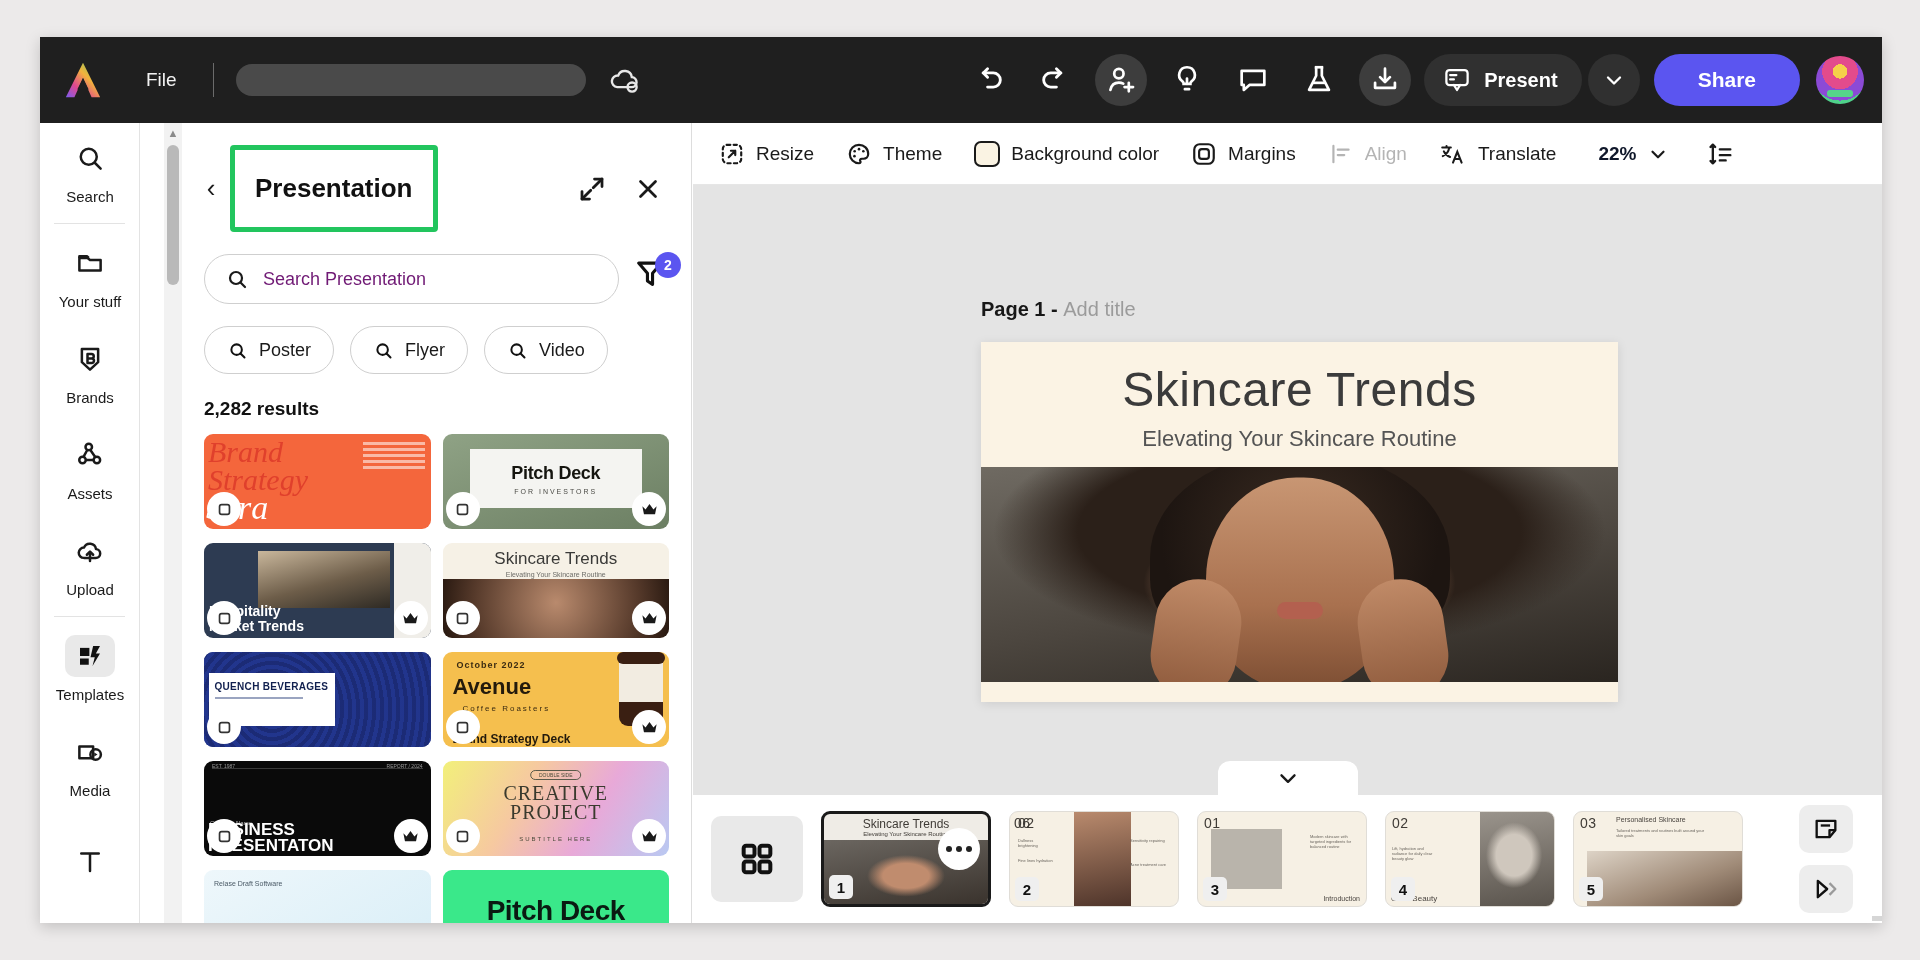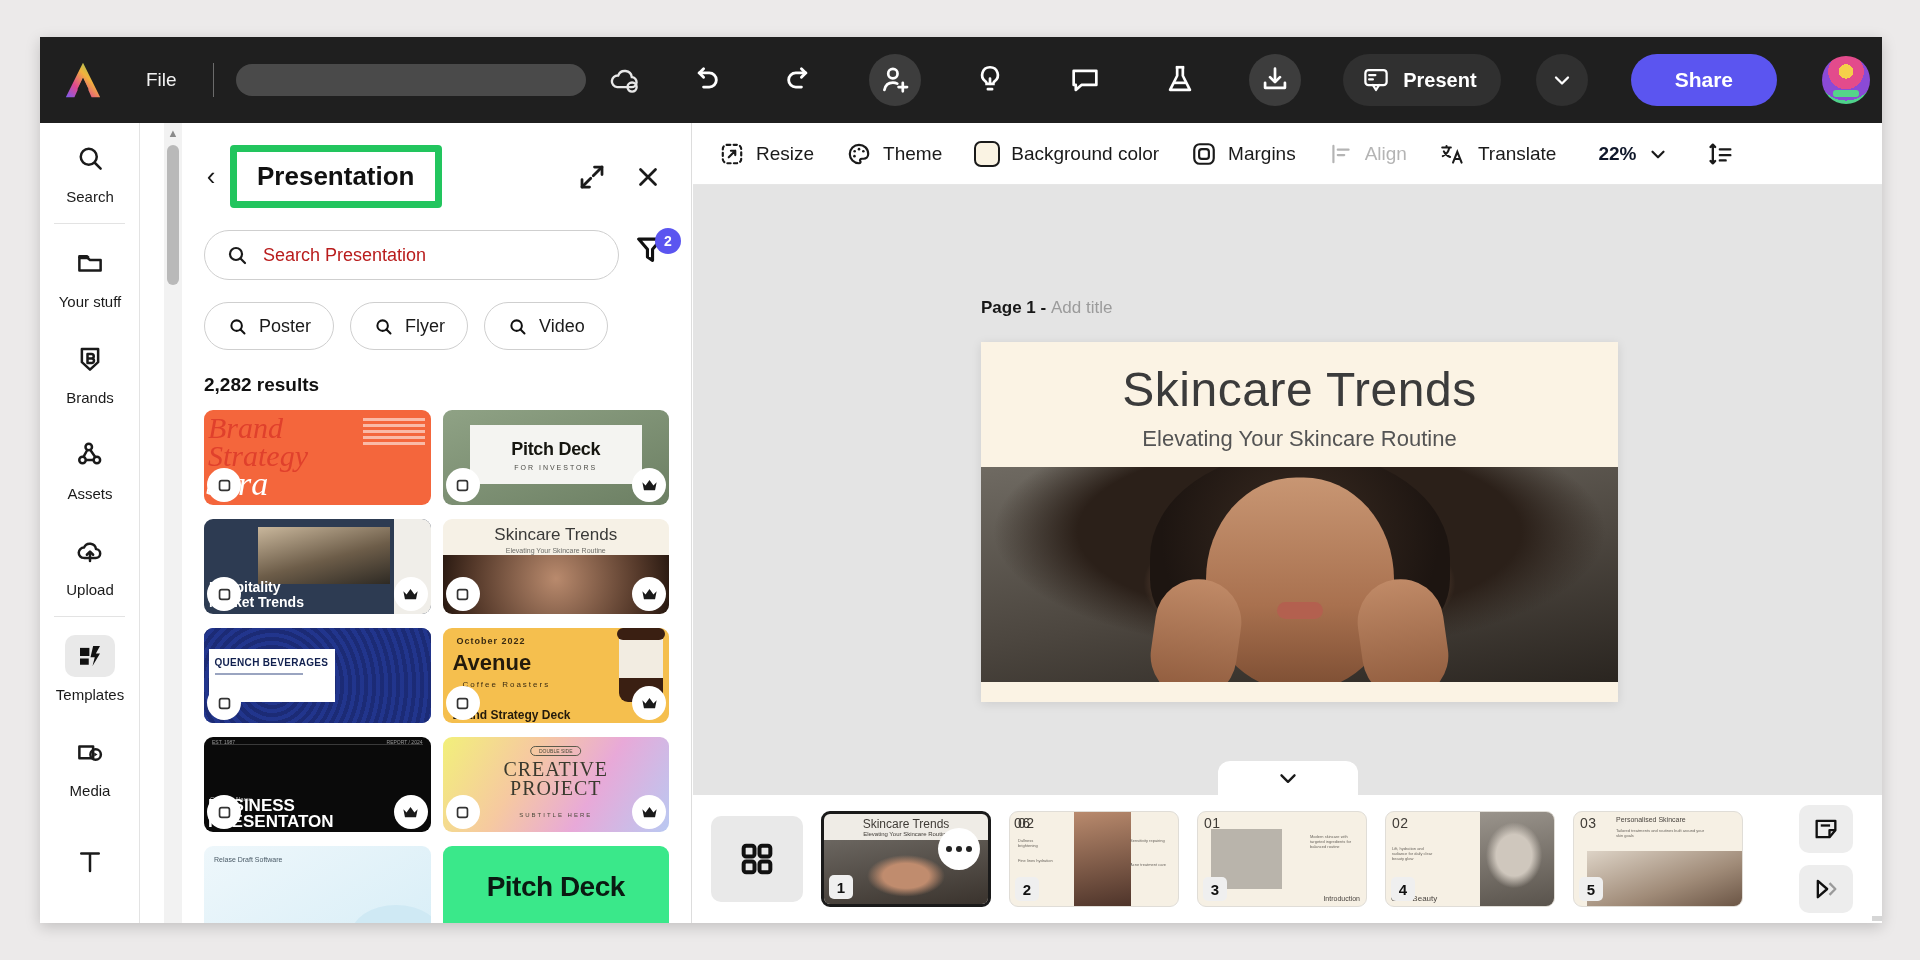--- a/index.html
+++ b/index.html
@@ -27,21 +27,21 @@
   .file-menu {
     color: #f2f2f2; font-size: 19px; margin-left: 32px;
     padding: 6px 10px; border-radius: 6px;
   }
   .tb-divider { width: 1px; height: 34px; background: #6b6b6b; margin-left: 26px; }
   .title-pill {
     margin-left: 22px; width: 350px; height: 32px;
     background: #4a4a4a; border-radius: 16px;
   }
   .cloud-icon { margin-left: 22px; width: 34px; height: 34px; color: #e8e8e8; }
-  .tb-right { margin-left: auto; display: flex; align-items: center; height: 100%; padding-right: 12px; gap: 29px; }
+  .tb-right { margin-left: auto; display: flex; align-items: center; height: 100%; padding-right: 18px; }
   .tb-icon {
     width: 34px; height: 34px; color: #ffffff;
     display: flex; align-items: center; justify-content: center;
   }
   .tb-btn {
     width: 52px; height: 52px; border-radius: 50%;
     display: flex; align-items: center; justify-content: center;
     margin: 0 7px;
   }
   .tb-btn.dim { color: #8d8d8d; }
@@ -105,33 +105,33 @@
   }
 
   
   .panel {
     position: absolute; left: 142px; top: 86px; width: 510px; height: 800px;
     background: #fff; border-right: 1px solid #ddd; overflow: hidden;
   }
   .panel-head { display: flex; align-items: center; padding: 22px 22px 0 14px; }
   .back-chev { width: 30px; color: #1a1a1a; font-size: 26px; text-align: center; }
   .panel-title-box {
-    border: 7px solid #22c55e; border-radius: 4px;
-    padding: 9px 20px; margin-left: 4px;
+    border: 5px solid #22c55e; border-radius: 4px;
+    padding: 23px 20px; margin-left: 4px;
   }
   .panel-title { font-size: 26px; font-weight: 700; color: #111; }
   .panel-head-actions { margin-left: auto; display: flex; gap: 26px; padding-right: 6px; }
   .ph-icon { width: 30px; height: 30px; color: #1a1a1a; }
 
   .search-row { display: flex; align-items: center; padding: 22px 16px 0 22px; gap: 14px; }
   .search-box {
     flex: 1; height: 50px; border: 1.5px solid #cfcfcf; border-radius: 25px;
     display: flex; align-items: center; gap: 14px; padding: 0 20px;
   }
-  .search-ph { color: #b91c1c; font-size: 18px; }
+  .search-ph { color: #701a75; font-size: 18px; }
   .filter-wrap { position: relative; width: 42px; height: 46px; }
   .filter-badge {
     position: absolute; right: -6px; top: -4px; width: 26px; height: 26px;
     background: #5b55f0; color: #fff; border-radius: 50%;
     font-size: 14px; font-weight: 700; display: flex; align-items: center; justify-content: center;
   }
 
   .chips { display: flex; gap: 16px; padding: 22px 22px 0 22px; }
   .chip {
     height: 48px; border: 1.5px solid #cfcfcf; border-radius: 24px;
@@ -235,21 +235,21 @@
   .cb-item { display: flex; align-items: center; gap: 11px; margin-right: 32px; font-size: 19px; color: #1a1a1a; }
   .cb-item.disabled { color: #b4b4b4; }
   .cb-swatch { width: 26px; height: 26px; border: 2.5px solid #1a1a1a; border-radius: 7px; background: #faf3e3; }
   .zoom-val { font-size: 19px; font-weight: 700; color: #0f172a; margin-left: 10px; }
 
   .canvas {
     position: absolute; left: 653px; top: 148px; width: 1189px; height: 610px;
     background: #e4e4e4; overflow: hidden;
   }
   .page-label {
-    position: absolute; left: 288px; top: 113px; font-size: 17px; color: #171717; font-weight: 700;
+    position: absolute; left: 288px; top: 113px; font-size: 20px; color: #171717; font-weight: 700;
   }
   .page-label span.muted { color: #9b9b9b; font-weight: 400; }
   .slide {
     position: absolute; left: 288px; top: 157px; width: 637px; height: 360px;
     background: #fbf3e4; box-shadow: 0 2px 10px rgba(0,0,0,.10);
   }
   .slide-title {
     position: absolute; left: 0; right: 0; top: 20px; text-align: center;
     font-size: 48px; color: #3b3b3b; font-weight: 300; letter-spacing: .5px;
   }

